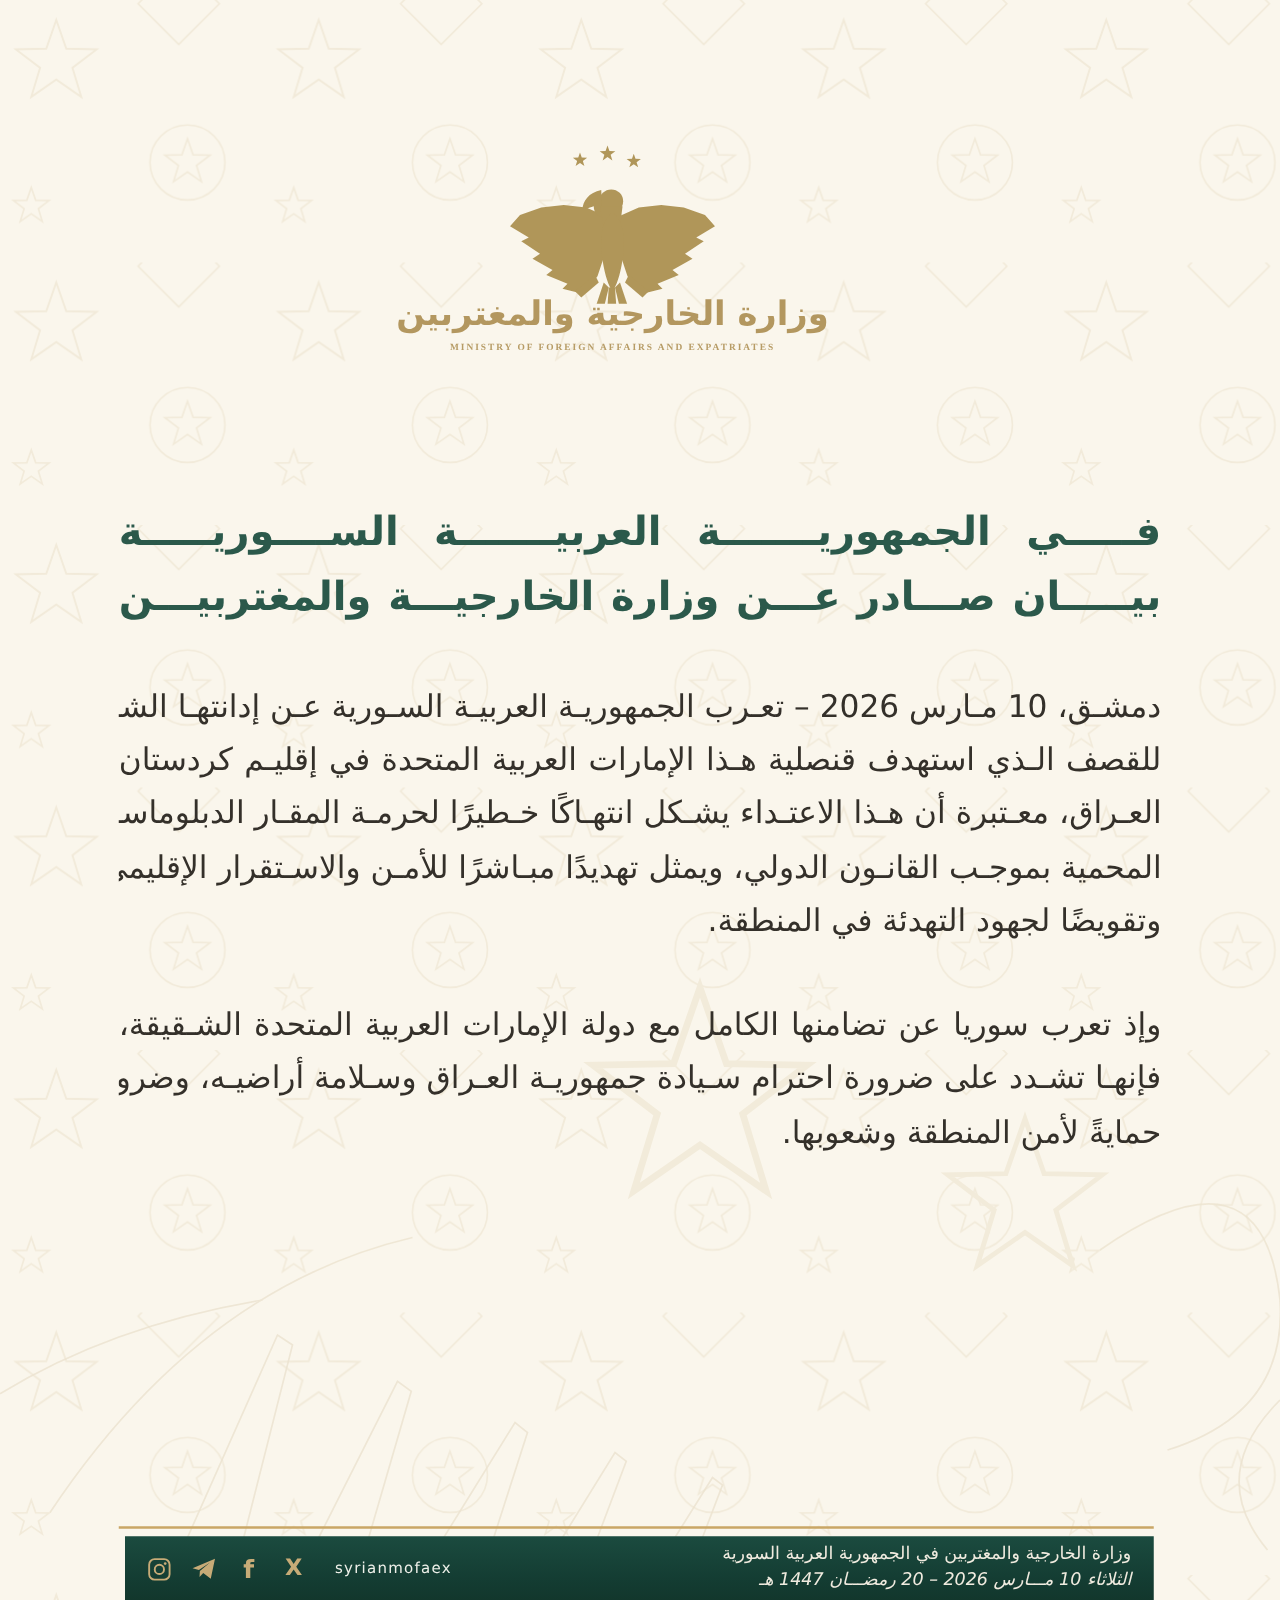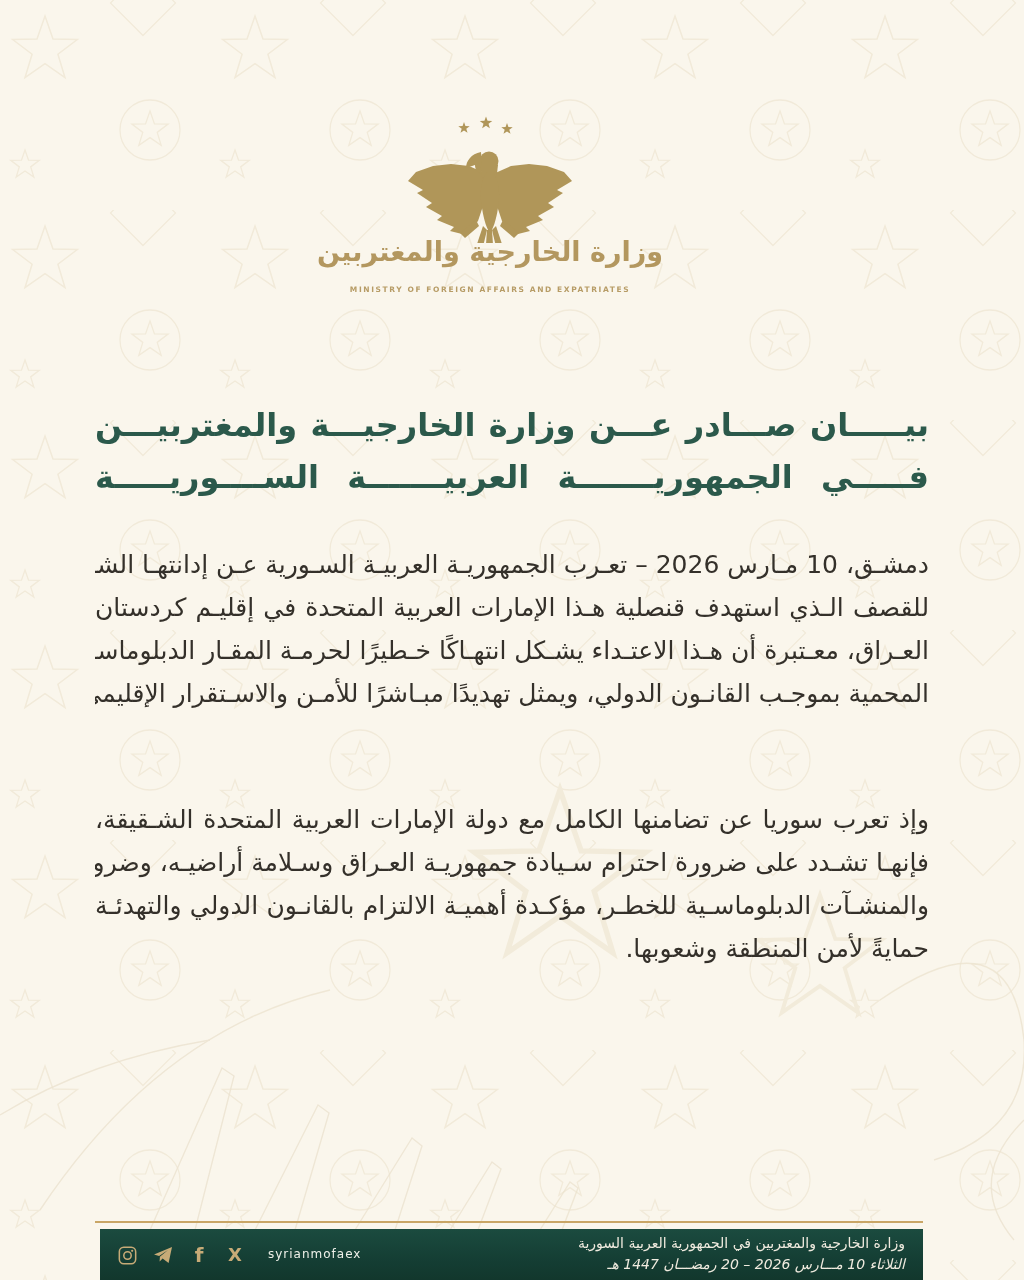--- a/index.html
+++ b/index.html
@@ -13,22 +13,23 @@
   .content{position:absolute;inset:0;z-index:1;}
 
   
   .logo-wrap{position:absolute;top:112px;left:0;width:980px;text-align:center;}
   .emblem{display:block;margin:0 auto;width:170px;height:131px;}
   .calligraphy{
     margin-top:-8px;direction:rtl;color:#b3975f;font-size:27px;font-weight:bold;
     letter-spacing:-1px;line-height:34px;
   }
   .caption-en{
-    margin-top:16px;color:#b79c66;font-size:7.5px;letter-spacing:1.6px;
+    margin-top:4px;color:#b79c66;font-size:7.5px;letter-spacing:1.6px;
     font-weight:bold;
+    font-family:Liberation Serif, serif;
   }
 
   
   .headline{
     position:absolute;top:399px;left:95px;width:834px;direction:rtl;
     color:#2b594b;font-weight:bold;font-size:32px;line-height:52px;
   }
   .headline .ar-line{text-align:justify;text-align-last:justify;overflow:hidden;white-space:nowrap;}
 
   
@@ -130,35 +131,35 @@
           <polygon points="71,88 55,101 60,106 74,94"></polygon>
           <polygon points="98,88 114,101 109,106 95,94"></polygon>
         </g>
       </g>
     </svg>
     <div class="calligraphy">وزارة الخارجية والمغتربين</div>
     <div class="caption-en">MINISTRY OF FOREIGN AFFAIRS AND EXPATRIATES</div>
   </div>
 
   <div class="headline">
+    <div class="ar-line">فـــــي الجمهوريـــــــة العربيـــــــة الســــوريـــــة</div>
     <div class="ar-line">بيـــــان صـــادر عـــن وزارة الخارجيـــة والمغتربيـــن</div>
-    <div class="ar-line">فـــــي الجمهوريـــــــة العربيـــــــة الســــوريـــــة</div>
   </div>
 
   <div class="para para1">
     <div class="ar-line">دمشـق، 10 مـارس 2026 – تعـرب الجمهوريـة العربيـة السـورية عـن إدانتهـا الشـديدة</div>
     <div class="ar-line">للقصف الـذي استهدف قنصلية هـذا الإمارات العربية المتحدة في إقليـم كردستان</div>
     <div class="ar-line">العـراق، معـتبرة أن هـذا الاعتـداء يشـكل انتهـاكًا خـطيرًا لحرمـة المقـار الدبلوماسـية</div>
     <div class="ar-line">المحمية بموجـب القانـون الدولي، ويمثل تهديدًا مبـاشرًا للأمـن والاسـتقرار الإقليمي</div>
+    <div class="ar-line end">وتقويضًا لجهود التهدئة في المنطقة.</div>
   </div>
 
   <div class="para para2">
     <div class="ar-line">وإذ تعرب سوريا عن تضامنها الكامل مع دولة الإمارات العربية المتحدة الشـقيقة،</div>
     <div class="ar-line">فإنهـا تشـدد على ضرورة احترام سـيادة جمهوريـة العـراق وسـلامة أراضيـه، وضرورة</div>
-    <div class="ar-line">والمنشـآت الدبلوماسـية للخطـر، مؤكـدة أهميـة الالتزام بالقانـون الدولي والتهدئـة</div>
     <div class="ar-line end">حمايةً لأمن المنطقة وشعوبها.</div>
   </div>
 
   <div class="gold-rule"></div>
 
   <div class="footer-bar">
     <div class="footer-left">
       <span class="soc">
         <svg width="19" height="19" viewBox="0 0 20 20" fill="none" stroke="#c7ab77" stroke-width="1.6">
           <rect x="1.4" y="1.4" width="17.2" height="17.2" rx="4.6"></rect>

